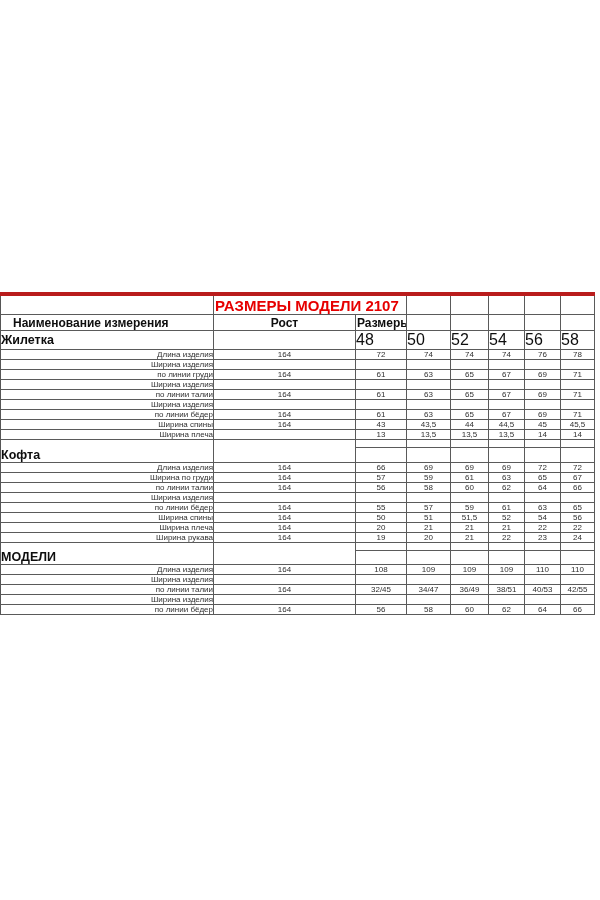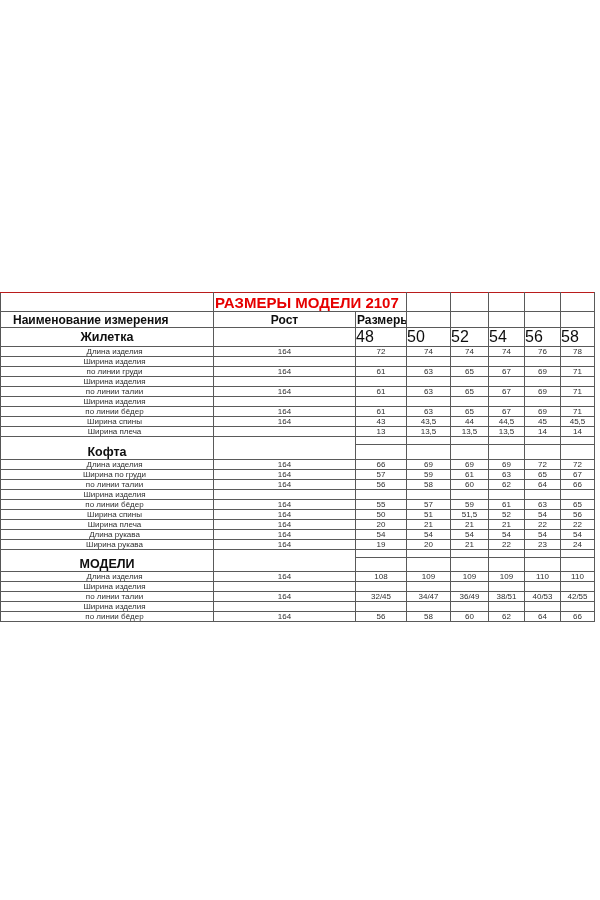--- a/index.html
+++ b/index.html
@@ -4,21 +4,21 @@
 <style>
   html,body{margin:0;padding:0;}
   body{
     width:600px;height:900px;background:#ffffff;position:relative;
     font-family:"Liberation Sans", sans-serif;
     -webkit-font-smoothing:antialiased;
   }
   .sheet{position:absolute;left:0;top:292px;}
   table{
     border-collapse:collapse;table-layout:fixed;width:594px;
-    border-top:1px solid #b91c1c;border-left:1px solid #565656;
+    border-top:4px solid #b91c1c;border-left:1px solid #565656;
   }
   td{
     border-right:1px solid #5a5a5a;border-bottom:1px solid #5a5a5a;
     padding:0;margin:0;overflow:hidden;white-space:nowrap;
     vertical-align:middle;font-size:8px;color:#303030;
   }
   td.nb{border-bottom:none;}
   
   .title-row td{height:18px;}
   .header-row td{height:15px;}
@@ -27,23 +27,23 @@
   .data-row td{height:9px;}
   .sep-row td{height:7px;}
   
   .title{
     color:#e60000;font-weight:bold;font-size:15px;
     text-align:left;padding-left:1px;letter-spacing:0px;
   }
   .name-h{font-weight:bold;font-size:12px;color:#0e0e0e;text-align:left;padding-left:12px;}
   .rost-h{font-weight:bold;font-size:12px;color:#0e0e0e;text-align:center;margin-top:40px;}
   .razm-h{font-weight:bold;font-size:12px;color:#0e0e0e;text-align:left;padding-left:1px;margin-left:46px;}
-  .section-name{font-weight:bold;font-size:12.5px;color:#0e0e0e;text-align:center;}
+  .section-name{font-weight:bold;font-size:12.5px;color:#0e0e0e;text-align:left;}
   .size-head{font-weight:normal;font-size:16px;color:#0e0e0e;text-align:left;}
-  .lbl{text-align:center;padding-left:15px;}
+  .lbl{text-align:right;padding-left:15px;}
   .rost-val{text-align:center;}
   .val{text-align:center;}
 </style>
 </head>
 <body>
 
 <div class="sheet">
   <table id="size-table">
     <colgroup>
       <col style="width:213px">
@@ -259,30 +259,20 @@
           <td class="lbl">Ширина плеча</td>
           <td class="rost-val">164</td>
           <td class="val">20</td>
           <td class="val">21</td>
           <td class="val">21</td>
           <td class="val">21</td>
           <td class="val">22</td>
           <td class="val">22</td>
         </tr>
         <tr class="data-row">
-          <td class="lbl">Длина рукава</td>
-          <td class="rost-val">164</td>
-          <td class="val">54</td>
-          <td class="val">54</td>
-          <td class="val">54</td>
-          <td class="val">54</td>
-          <td class="val">54</td>
-          <td class="val">54</td>
-        </tr>
-        <tr class="data-row">
           <td class="lbl">Ширина рукава</td>
           <td class="rost-val">164</td>
           <td class="val">19</td>
           <td class="val">20</td>
           <td class="val">21</td>
           <td class="val">22</td>
           <td class="val">23</td>
           <td class="val">24</td>
         </tr>
         <tr class="sep-row">

